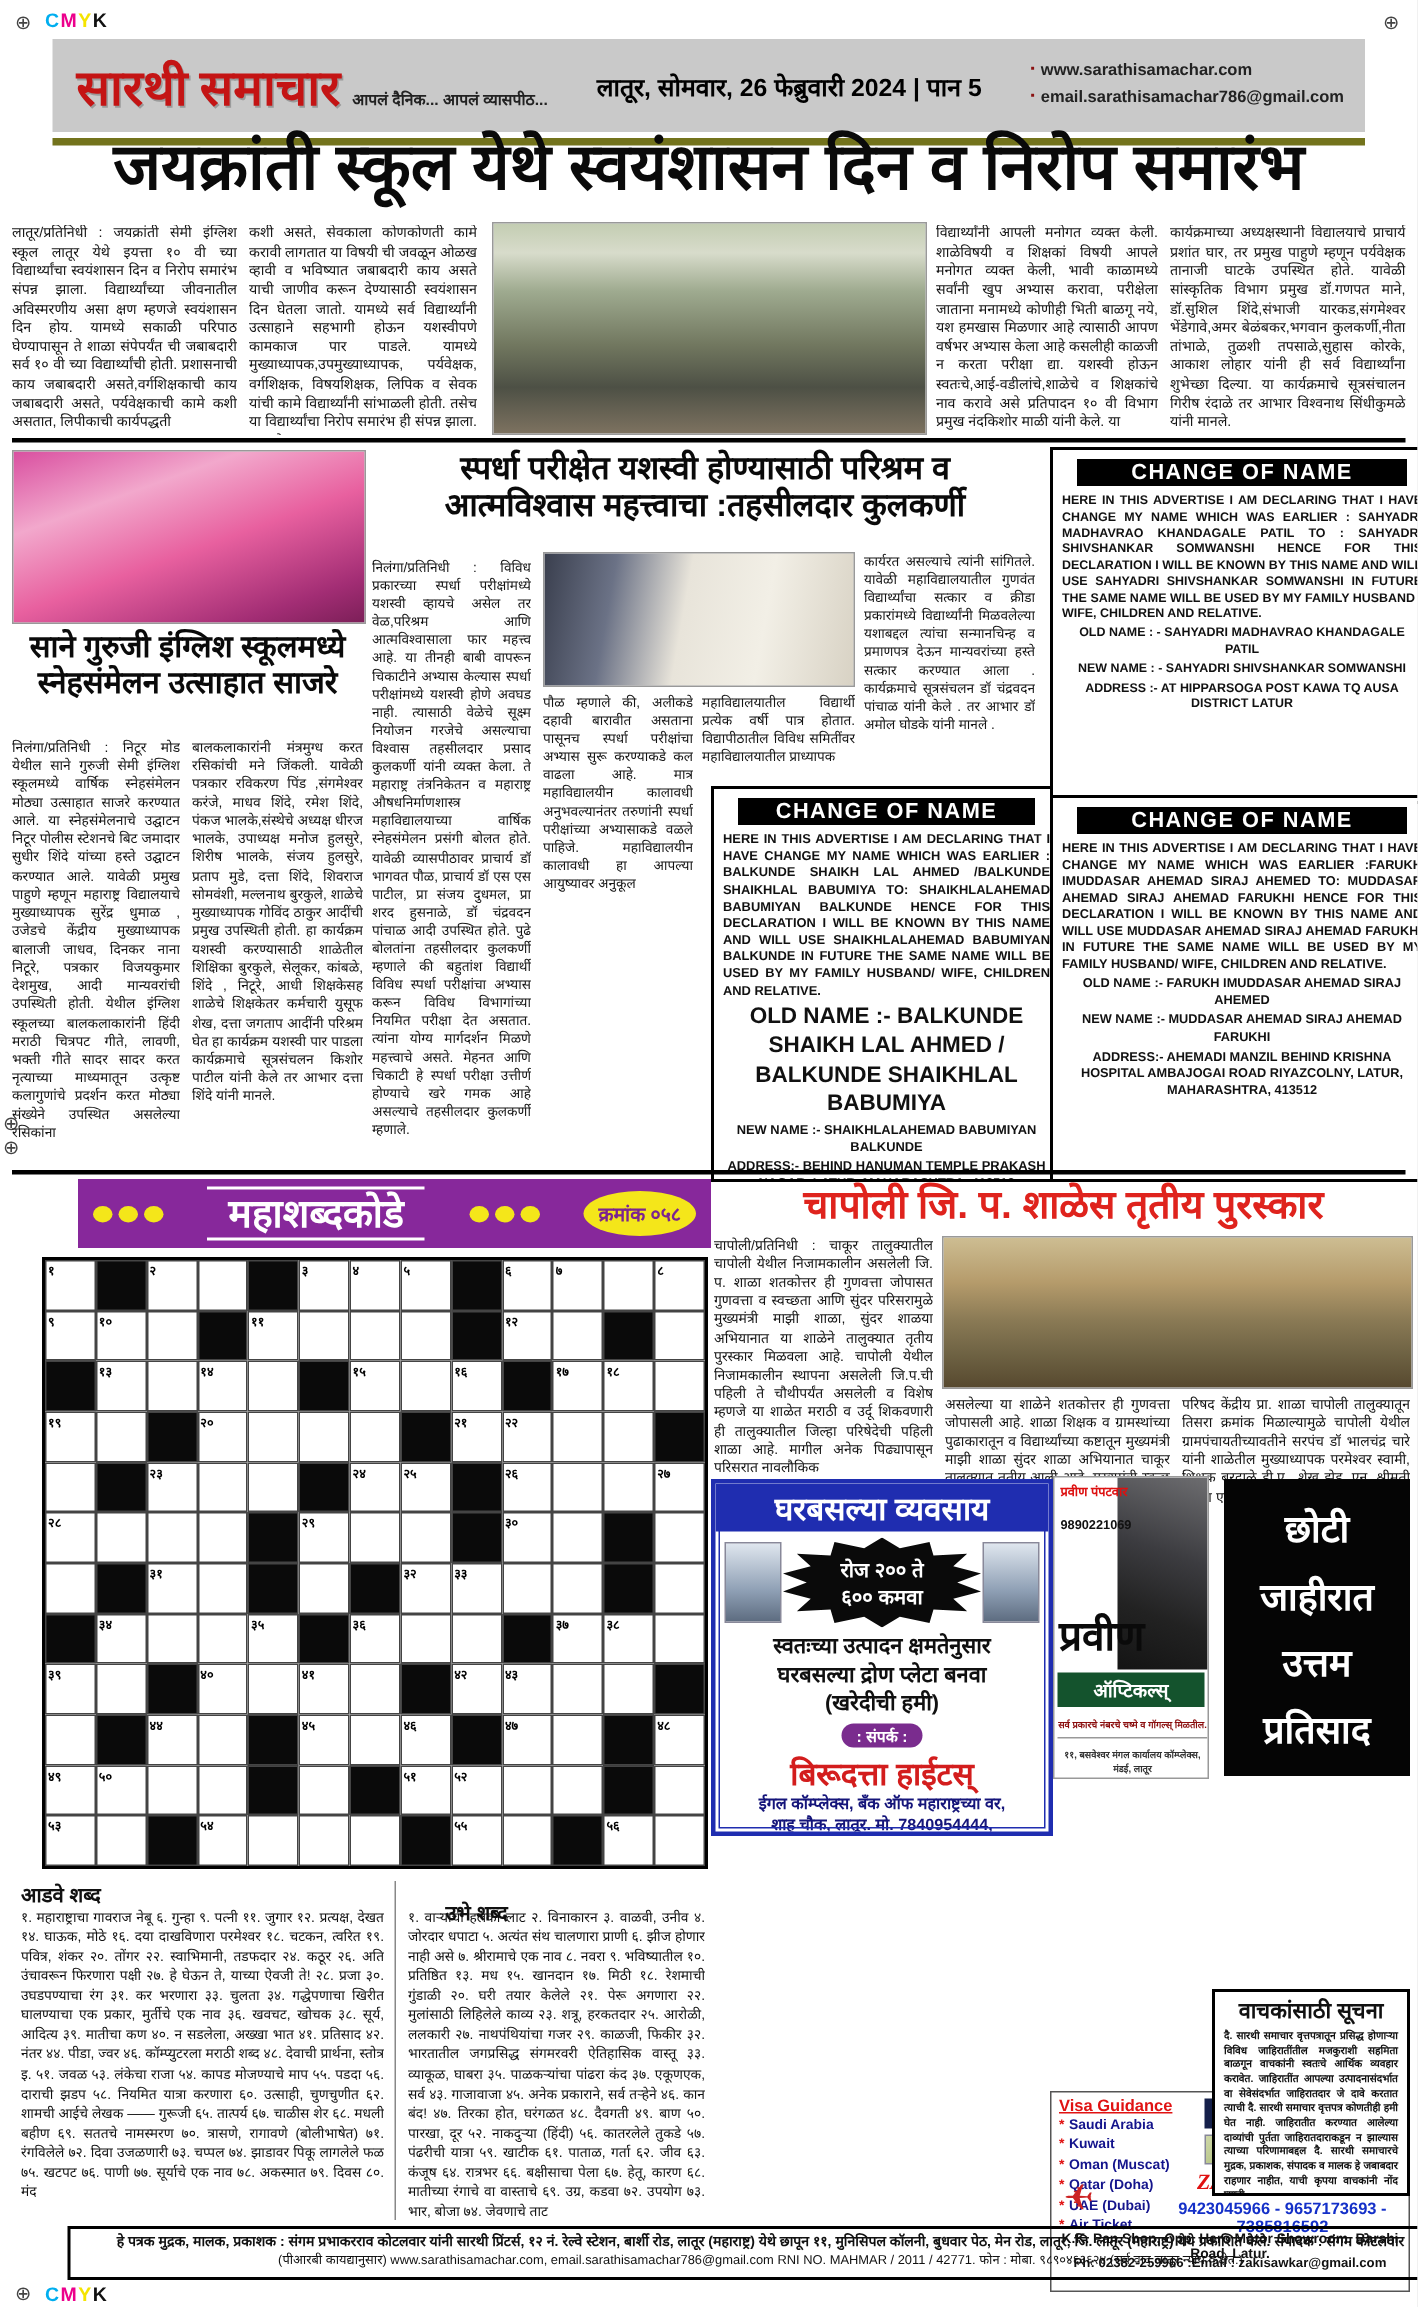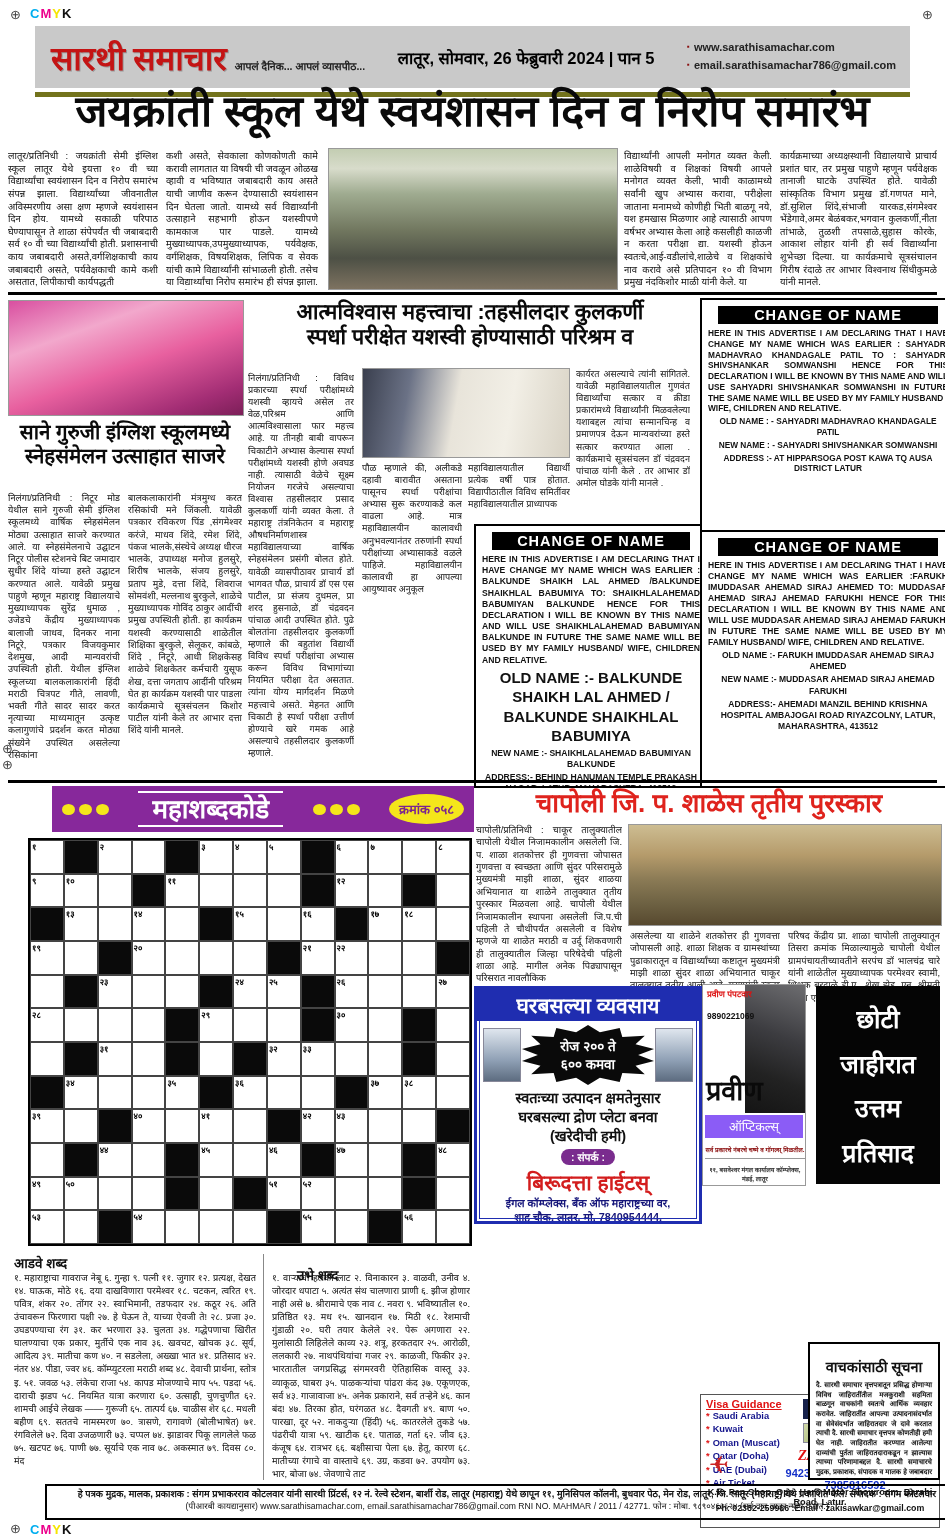--- a/index.html
+++ b/index.html
@@ -62,21 +62,21 @@
   .ghar-line{font-size:14.5px;font-weight:900;text-align:center;color:#101010;line-height:1.3;}
   .ghar-pill{margin:3px auto;width:fit-content;background:#7a2c8e;color:#fff;font-size:10.5px;font-weight:bold;padding:1px 10px;border-radius:8px;}
   .ghar-brand{color:#d31d1d;font-size:21px;font-weight:900;text-align:center;}
   .ghar-addr{font-size:10.8px;font-weight:bold;text-align:center;color:#15157a;line-height:1.35;}
 
   .praveen{border:1px solid #999;position:relative;}
   .pv-photo{position:absolute;right:0;top:0;width:60px;height:128px;background:linear-gradient(200deg,#6d6d70 0%,#3c3c40 40%,#222 70%,#141414 100%);}
   .pv-owner{position:absolute;left:4px;top:4px;color:#d11;font-size:8.5px;font-weight:bold;width:48px;line-height:1.2;}
   .pv-phone{position:absolute;left:4px;top:26px;font-size:8.5px;font-weight:bold;}
   .pv-brand{position:absolute;left:3px;top:86px;font-size:27px;font-weight:900;color:#0a0a0a;}
-  .pv-bar{position:absolute;left:2px;top:130px;width:98px;background:#8b5cf6;color:#fff;font-size:12.5px;font-weight:400;text-align:center;padding:3px 0;}
+  .pv-bar{position:absolute;left:2px;top:130px;width:98px;background:#14532d;color:#fff;font-size:12.5px;font-weight:700;text-align:center;padding:3px 0;}
   .pv-l1{position:absolute;left:2px;top:160px;width:100px;font-size:6.3px;font-weight:bold;color:#8a0d0d;text-align:center;border-bottom:1px solid #999;padding-bottom:4px;}
   .pv-l2{position:absolute;left:2px;top:180px;width:100px;font-size:6.3px;font-weight:bold;color:#333;text-align:center;}
 
   .chhoti{background:#050505;color:#fff;display:flex;flex-direction:column;justify-content:space-around;align-items:center;padding:10px 0;}
   .chhoti div{font-size:25px;font-weight:900;}
 
   .zaki{border:1px solid #555;position:relative;}
   .zk-visa{position:absolute;left:5px;top:3px;width:95px;}
   .zk-visa-title{color:#e01212;font-size:11px;font-weight:900;text-decoration:underline;}
   .zk-item{font-size:9.3px;font-weight:bold;color:#14148c;line-height:1.45;}
@@ -84,21 +84,21 @@
   .zk-logos{position:absolute;left:102px;top:4px;display:flex;gap:3px;}
   .zk-logo{width:26px;height:20px;font-size:6px;color:#fff;display:flex;align-items:center;justify-content:center;font-weight:bold;}
   .zk-logos2{position:absolute;left:102px;top:28px;display:flex;gap:3px;}
   .zk-card{width:30px;height:18px;background:linear-gradient(135deg,#cfd8a8,#9fb26a);border:1px solid #889;}
   .zk-brand{position:absolute;left:96px;top:52px;width:140px;color:#e01212;font-size:14.5px;font-weight:900;font-style:italic;text-align:center;font-family:"Liberation Serif","DejaVu Serif",serif;}
   .zk-plane{position:absolute;left:8px;top:56px;font-size:24px;color:#c22;transform:scaleX(-1);}
   .zk-phones{position:absolute;left:70px;top:72px;width:168px;color:#1430c8;font-size:11px;font-weight:900;text-align:center;}
   .zk-addr{position:absolute;left:2px;top:92px;width:234px;font-size:9.2px;font-weight:bold;text-align:center;}
   .zk-contact{position:absolute;left:2px;top:108px;width:234px;font-size:8.8px;font-weight:bold;text-align:center;}
 
-  .suchana{border:2px solid #000;padding:11px 6px;box-sizing:border-box;margin-top:16px;}
+  .suchana{border:2px solid #000;padding:0 6px;box-sizing:border-box;}
   .su-title{font-size:14.5px;font-weight:900;text-align:center;border:1px solid #fff;margin-bottom:3px;}
   .su-body{font-size:6.9px;font-weight:bold;text-align:justify;line-height:1.4;}
 
   .footer{border:2px solid #000;text-align:center;padding:2px 8px;box-sizing:border-box;}
   .ft1{font-size:9.4px;font-weight:bold;line-height:1.35;}
   .ft2{font-size:8.6px;line-height:1.35;}
 </style>
 </head>
 <body>
 
@@ -135,22 +135,22 @@
 
   <div class="abs photo" style="left:8px;top:300px;width:234px;height:114px;background:linear-gradient(160deg,#d94fa0 0%,#f2a8cc 28%,#e8609f 55%,#a22d74 85%,#7c1f58 100%);"></div>
   <div class="abs subhead" style="left:8px;top:420px;width:234px;font-size:20.5px;">
     <div>साने गुरुजी इंग्लिश स्कूलमध्ये</div>
     <div>स्नेहसंमेलन उत्साहात साजरे</div>
   </div>
   <div class="abs news" style="left:8px;top:492px;width:112px;height:284px;font-size:9.2px;">निलंगा/प्रतिनिधी : निटूर मोड येथील साने गुरुजी सेमी इंग्लिश स्कूलमध्ये वार्षिक स्नेहसंमेलन मोठ्या उत्साहात साजरे करण्यात आले. या स्नेहसंमेलनाचे उद्घाटन निटूर पोलीस स्टेशनचे बिट जमादार सुधीर शिंदे यांच्या हस्ते उद्घाटन करण्यात आले. यावेळी प्रमुख पाहुणे म्हणून महाराष्ट्र विद्यालयाचे मुख्याध्यापक सुरेंद्र धुमाळ , उजेडचे केंद्रीय मुख्याध्यापक बालाजी जाधव, दिनकर नाना निटूरे, पत्रकार विजयकुमार देशमुख, आदी मान्यवरांची उपस्थिती होती. येथील इंग्लिश स्कूलच्या बालकलाकारांनी हिंदी मराठी चित्रपट गीते, लावणी, भक्ती गीते सादर सादर करत नृत्याच्या माध्यमातून उत्कृष्ट कलागुणांचे प्रदर्शन करत मोठ्या संख्येने उपस्थित असलेल्या रसिकांना</div>
   <div class="abs news" style="left:128px;top:492px;width:114px;height:284px;font-size:9.2px;">बालकलाकारांनी मंत्रमुग्ध करत रसिकांची मने जिंकली. यावेळी पत्रकार रविकरण पिंड ,संगमेश्वर करंजे, माधव शिंदे, रमेश शिंदे, पंकज भालके,संस्थेचे अध्यक्ष धीरज भालके, उपाध्यक्ष मनोज हुलसुरे, शिरीष भालके, संजय हुलसुरे, प्रताप मुडे, दत्ता शिंदे, शिवराज सोमवंशी, मल्लनाथ बुरकुले, शाळेचे मुख्याध्यापक गोविंद ठाकुर आदींची प्रमुख उपस्थिती होती. हा कार्यक्रम यशस्वी करण्यासाठी शाळेतील शिक्षिका बुरकुले, सेलूकर, कांबळे, शिंदे , निटूरे, आधी शिक्षकेसह शाळेचे शिक्षकेतर कर्मचारी युसूफ शेख, दत्ता जगताप आदींनी परिश्रम घेत हा कार्यक्रम यशस्वी पार पाडला कार्यक्रमाचे सूत्रसंचलन किशोर पाटील यांनी केले तर आभार दत्ता शिंदे यांनी मानले.</div>
 
   <div class="abs subhead" style="left:248px;top:300px;width:444px;font-size:21.5px;">
+    <div>स्पर्धा परीक्षेत यशस्वी होण्यासाठी परिश्रम व</div>
     <div>आत्मविश्वास महत्त्वाचा :तहसीलदार कुलकर्णी</div>
-    <div>स्पर्धा परीक्षेत यशस्वी होण्यासाठी परिश्रम व</div>
   </div>
   <div class="abs news" style="left:248px;top:372px;width:106px;height:404px;font-size:9.1px;">निलंगा/प्रतिनिधी : विविध प्रकारच्या स्पर्धा परीक्षांमध्ये यशस्वी व्हायचे असेल तर वेळ,परिश्रम आणि आत्मविश्वासाला फार महत्त्व आहे. या तीनही बाबी वापरून चिकाटीने अभ्यास केल्यास स्पर्धा परीक्षांमध्ये यशस्वी होणे अवघड नाही. त्यासाठी वेळेचे सूक्ष्म नियोजन गरजेचे असल्याचा विश्वास तहसीलदार प्रसाद कुलकर्णी यांनी व्यक्त केला. ते महाराष्ट्र तंत्रनिकेतन व महाराष्ट्र औषधनिर्माणशास्त्र महाविद्यालयाच्या वार्षिक स्नेहसंमेलन प्रसंगी बोलत होते. यावेळी व्यासपीठावर प्राचार्य डॉ भागवत पौळ, प्राचार्य डॉ एस एस पाटील, प्रा संजय दुधमल, प्रा शरद हुसनाळे, डॉ चंद्रवदन पांचाळ आदी उपस्थित होते. पुढे बोलतांना तहसीलदार कुलकर्णी म्हणाले की बहुतांश विद्यार्थी विविध स्पर्धा परीक्षांचा अभ्यास करून विविध विभागांच्या नियमित परीक्षा देत असतात. त्यांना योग्य मार्गदर्शन मिळणे महत्त्वाचे असते. मेहनत आणि चिकाटी हे स्पर्धा परीक्षा उत्तीर्ण होण्याचे खरे गमक आहे असल्याचे तहसीलदार कुलकर्णी म्हणाले.</div>
   <div class="abs photo" style="left:362px;top:368px;width:206px;height:88px;background:linear-gradient(100deg,#3a3f4e 0%,#6b7286 22%,#e8e4da 45%,#f2efe6 70%,#d8d2c4 100%);"></div>
   <div class="abs news" style="left:362px;top:462px;width:100px;height:314px;font-size:9.1px;">पौळ म्हणाले की, अलीकडे दहावी बारावीत असताना पासूनच स्पर्धा परीक्षांचा अभ्यास सुरू करण्याकडे कल वाढला आहे. मात्र महाविद्यालयीन कालावधी अनुभवल्यानंतर तरुणांनी स्पर्धा परीक्षांच्या अभ्यासाकडे वळले पाहिजे. महाविद्यालयीन कालावधी हा आपल्या आयुष्यावर अनुकूल</div>
   <div class="abs news" style="left:468px;top:462px;width:102px;height:56px;font-size:9.1px;">महाविद्यालयातील विद्यार्थी प्रत्येक वर्षी पात्र होतात. विद्यापीठातील विविध समितींवर महाविद्यालयातील प्राध्यापक</div>
   <div class="abs news" style="left:576px;top:368px;width:114px;height:150px;font-size:9.1px;">कार्यरत असल्याचे त्यांनी सांगितले. यावेळी महाविद्यालयातील गुणवंत विद्यार्थ्यांचा सत्कार व क्रीडा प्रकारांमध्ये विद्यार्थ्यांनी मिळवलेल्या यशाबद्दल त्यांचा सन्मानचिन्ह व प्रमाणपत्र देऊन मान्यवरांच्या हस्ते सत्कार करण्यात आला . कार्यक्रमाचे सूत्रसंचलन डॉ चंद्रवदन पांचाळ यांनी केले . तर आभार डॉ अमोल घोडके यांनी मानले .</div>
 
   <div class="abs conbox" style="left:474px;top:524px;width:218px;height:252px;">
     <div class="con-title">CHANGE OF NAME</div>
     <div class="con-body" style="font-size:8.6px;">HERE IN THIS ADVERTISE I AM DECLARING THAT I HAVE CHANGE MY NAME WHICH WAS EARLIER : BALKUNDE SHAIKH LAL AHMED /BALKUNDE SHAIKHLAL BABUMIYA TO: SHAIKHLALAHEMAD BABUMIYAN BALKUNDE HENCE FOR THIS DECLARATION I WILL BE KNOWN BY THIS NAME AND WILL USE SHAIKHLALAHEMAD BABUMIYAN BALKUNDE IN FUTURE THE SAME NAME WILL BE USED BY MY FAMILY HUSBAND/ WIFE, CHILDREN AND RELATIVE.</div>

